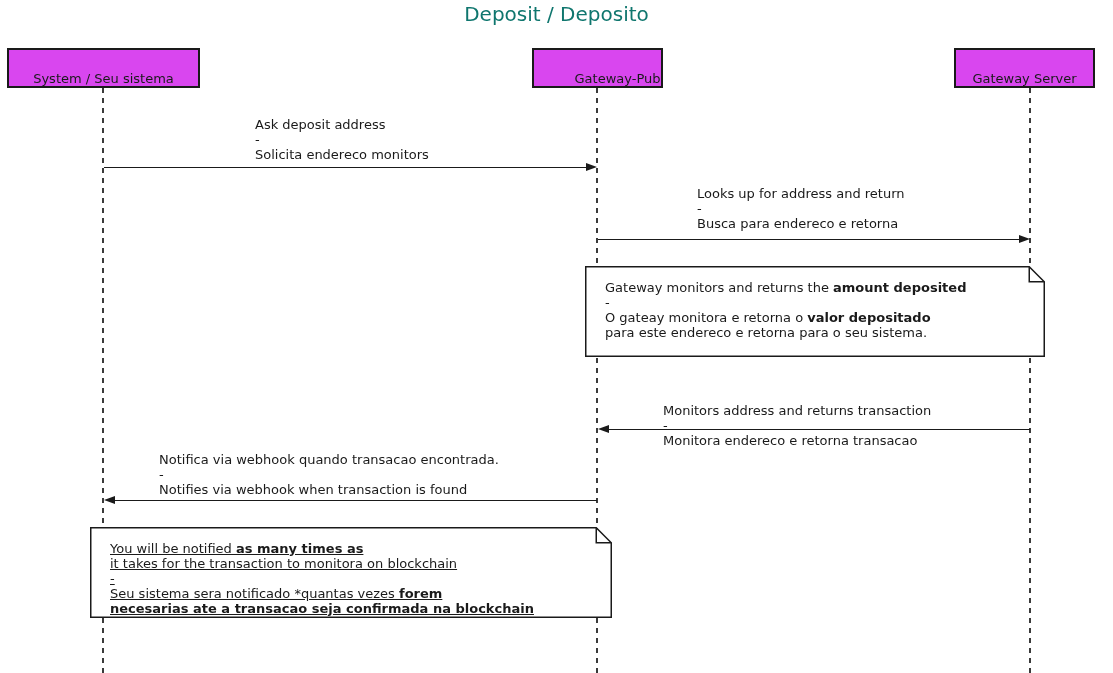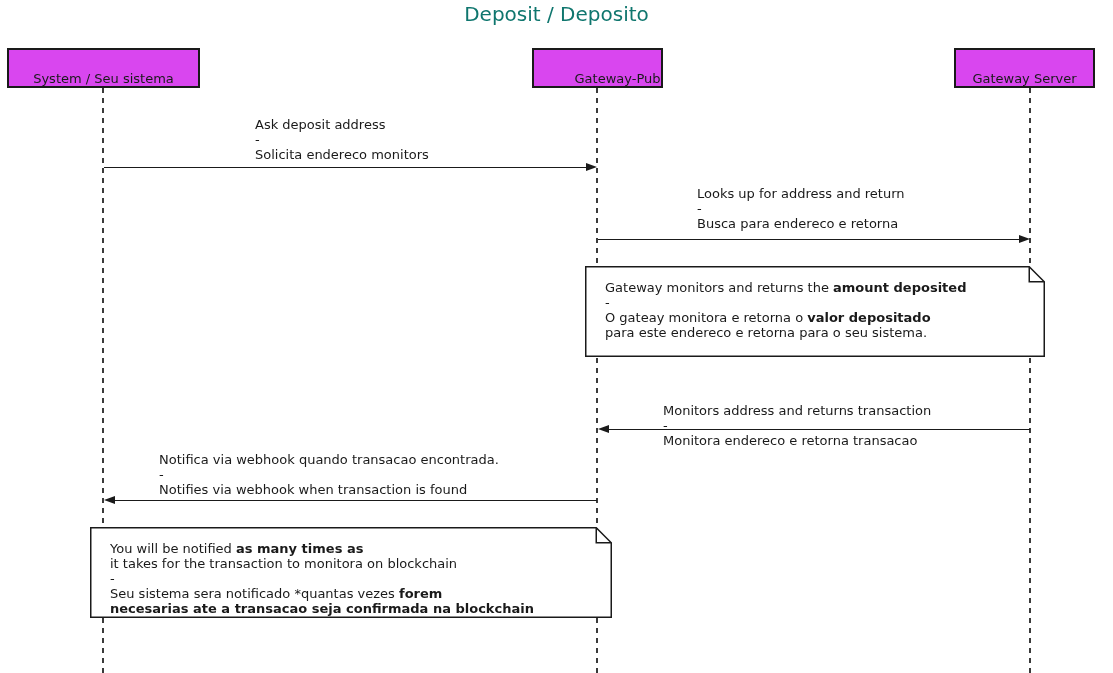--- a/index.html
+++ b/index.html
@@ -148,21 +148,21 @@
   <div class="arrow-head-left" style="left:598px; top:425px;"></div>
 
   <div class="msg-label" style="left:159px; top:452px;">
     <div>Notifica via webhook quando transacao encontrada.</div>
     <div>-</div>
     <div>Notifies via webhook when transaction is found</div>
   </div>
   <div class="arrow-line" style="left:115px; top:500px; width:482px;"></div>
   <div class="arrow-head-left" style="left:104px; top:496px;"></div>
 
-  <div class="note" style="left:90px; top:527px; width:522px; height:91px;">
+  <div class="note" style="left:90px; top:527px; width:522px; height:91px;text-decoration:underline;">
     <svg width="522" height="91" viewBox="0 0 522 91">
       <polygon points="0.75,0.75 506.25,0.75 521.25,15.75 521.25,90.25 0.75,90.25" fill="#ffffff" stroke="#1a1a1a" stroke-width="1.5"></polygon>
       <polyline points="506.25,0.75 506.25,15.75 521.25,15.75" fill="none" stroke="#1a1a1a" stroke-width="1.5"></polyline>
     </svg>
     <div class="note-text">
       <div><span>You will be notified </span><b>as many times as</b></div>
       <div><span>it takes for the transaction to monitora on blockchain</span><b></b></div>
       <div><span>-</span><b></b></div>
       <div><span>Seu sistema sera notificado *quantas vezes </span><b>forem</b></div>
       <div><span></span><b>necesarias ate a transacao seja confirmada na blockchain</b></div>

